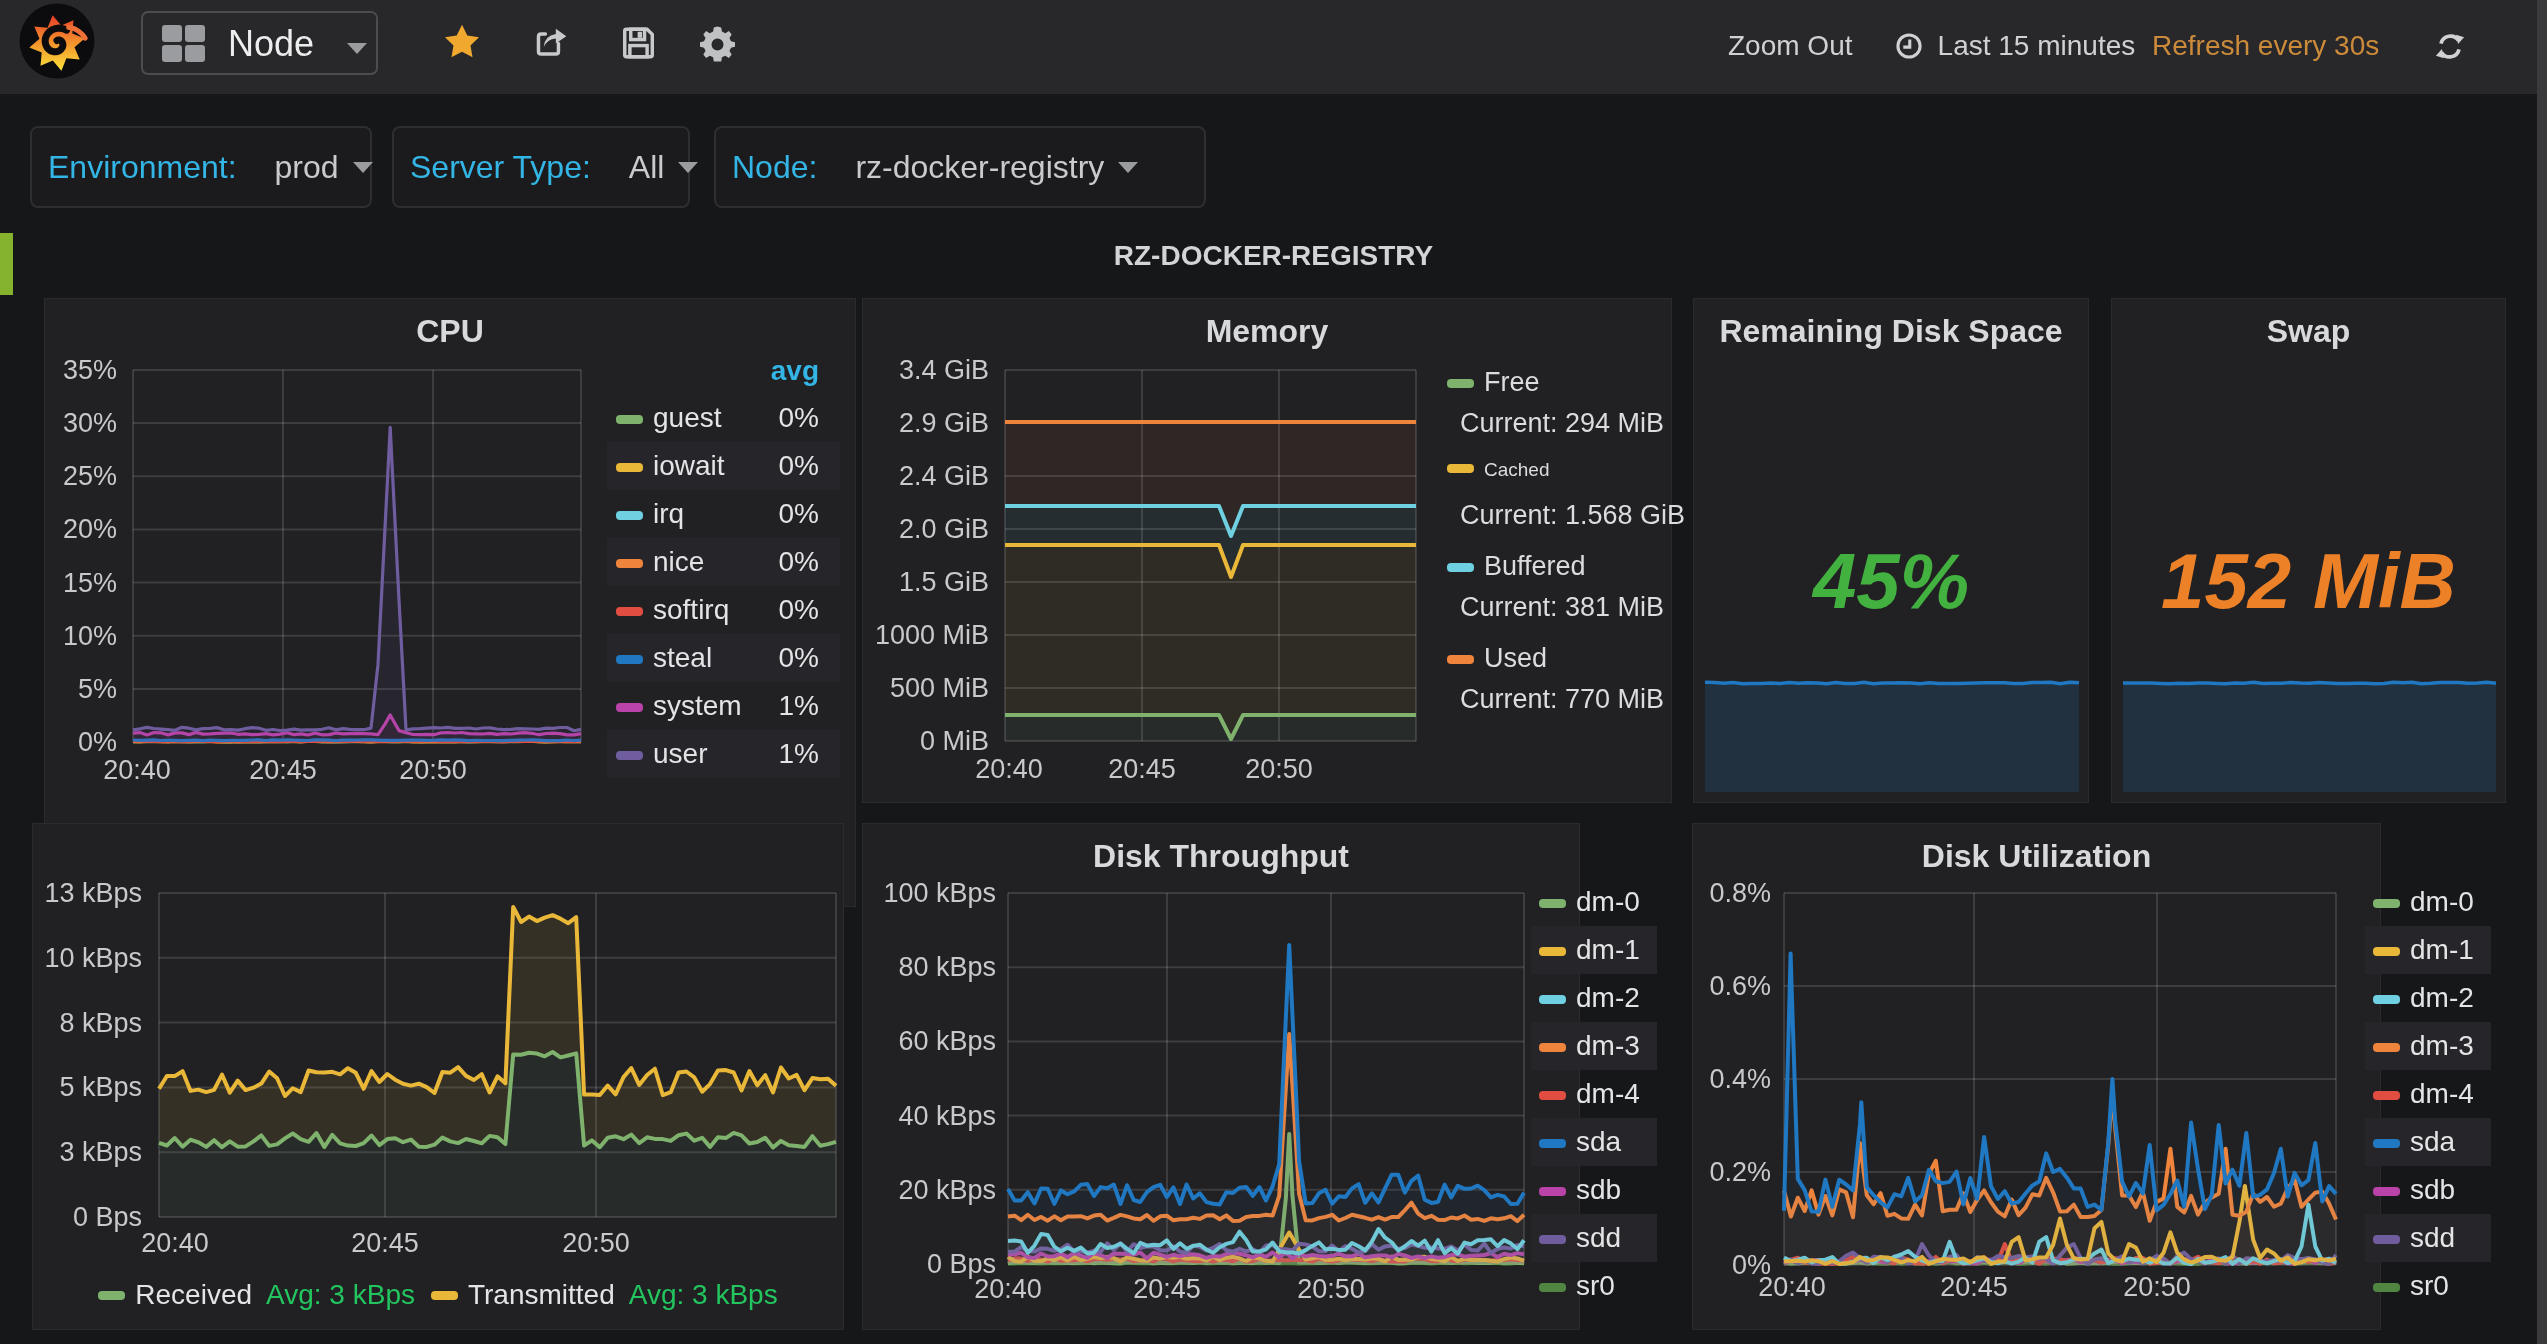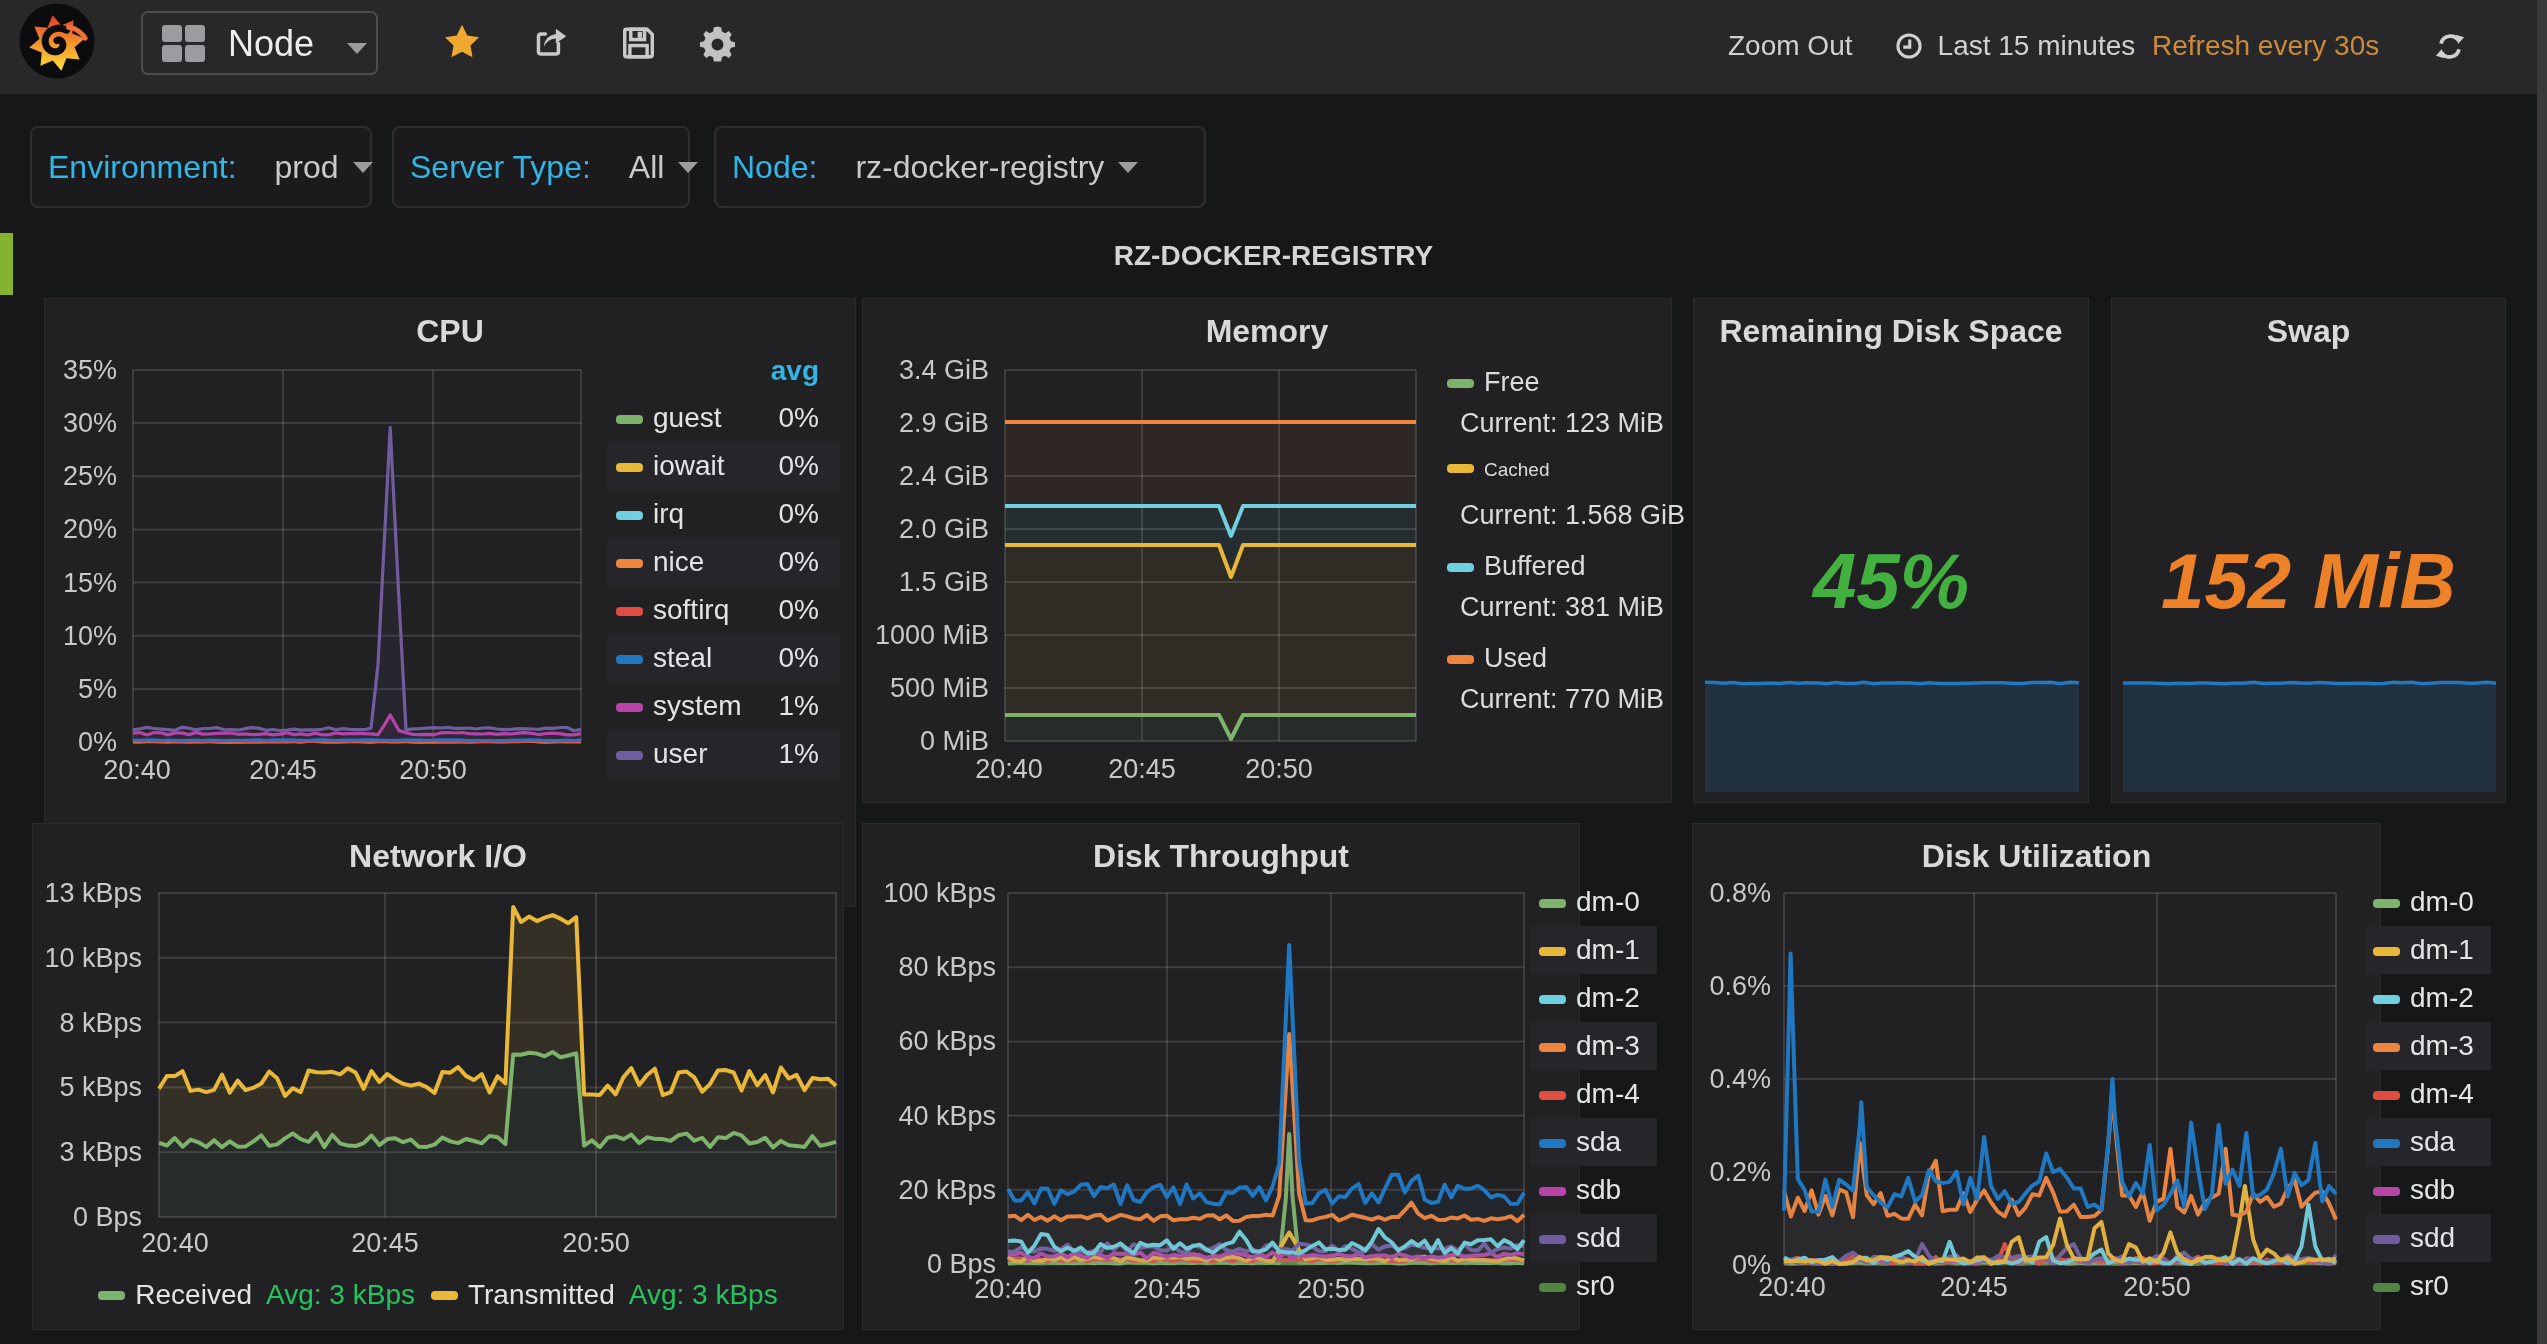--- a/index.html
+++ b/index.html
@@ -185,21 +185,21 @@
       <path d="M142.0,123.0 L553.0,123.0 L553.0,207.0 L380.0,207.0 L368.0,237.0 L356.0,207.0 L142.0,207.0 Z" fill="#EF843C" fill-opacity="0.07" stroke="none"></path>
       <path d="M142.0,207.0 L356.0,207.0 L368.0,237.0 L380.0,207.0 L553.0,207.0 L553.0,246.0 L380.0,246.0 L368.0,278.0 L356.0,246.0 L142.0,246.0 Z" fill="#6ED0E0" fill-opacity="0.07" stroke="none"></path>
       <path d="M142.0,246.0 L356.0,246.0 L368.0,278.0 L380.0,246.0 L553.0,246.0 L553.0,416.0 L380.0,416.0 L368.0,440.0 L356.0,416.0 L142.0,416.0 Z" fill="#EAB839" fill-opacity="0.07" stroke="none"></path>
       <path d="M142.0,416.0 L356.0,416.0 L368.0,440.0 L380.0,416.0 L553.0,416.0 L553.0,442.0 L142.0,442.0 Z" fill="#7EB26D" fill-opacity="0.07" stroke="none"></path>
       <path d="M142.0,123.0 L553.0,123.0" fill="none" stroke="#EF843C" stroke-width="4" stroke-linejoin="round"></path>
       <path d="M142.0,207.0 L356.0,207.0 L368.0,237.0 L380.0,207.0 L553.0,207.0" fill="none" stroke="#6ED0E0" stroke-width="4" stroke-linejoin="round"></path>
       <path d="M142.0,246.0 L356.0,246.0 L368.0,278.0 L380.0,246.0 L553.0,246.0" fill="none" stroke="#EAB839" stroke-width="4" stroke-linejoin="round"></path>
       <path d="M142.0,416.0 L356.0,416.0 L368.0,440.0 L380.0,416.0 L553.0,416.0" fill="none" stroke="#7EB26D" stroke-width="4" stroke-linejoin="round"></path>
     </svg>
   <div style="position:absolute;left:584px;top:68px;white-space:nowrap;"><span class="pill" style="background:#7EB26D;vertical-align:3px"></span><span style="margin-left:10px;color:#dcdcde;font-size:27px;">Free</span></div>
-    <div style="position:absolute;left:597px;top:109px;color:#dcdcde;font-size:27px;white-space:nowrap;">Current: 123 MiB</div>
+    <div style="position:absolute;left:597px;top:109px;color:#dcdcde;font-size:27px;white-space:nowrap;">Current: 294 MiB</div>
     <div style="position:absolute;left:584px;top:160px;white-space:nowrap;"><span class="pill" style="background:#EAB839;vertical-align:3px"></span><span style="margin-left:10px;color:#dcdcde;font-size:19px;">Cached</span></div>
     <div style="position:absolute;left:597px;top:201px;color:#dcdcde;font-size:27px;white-space:nowrap;">Current: 1.568 GiB</div>
     <div style="position:absolute;left:584px;top:252px;white-space:nowrap;"><span class="pill" style="background:#6ED0E0;vertical-align:3px"></span><span style="margin-left:10px;color:#dcdcde;font-size:27px;">Buffered</span></div>
     <div style="position:absolute;left:597px;top:293px;color:#dcdcde;font-size:27px;white-space:nowrap;">Current: 381 MiB</div>
     <div style="position:absolute;left:584px;top:344px;white-space:nowrap;"><span class="pill" style="background:#EF843C;vertical-align:3px"></span><span style="margin-left:10px;color:#dcdcde;font-size:27px;">Used</span></div>
     <div style="position:absolute;left:597px;top:385px;color:#dcdcde;font-size:27px;white-space:nowrap;">Current: 770 MiB</div>
 </div>
 
 <div class="panel" style="left:1693px;top:298px;width:396px;height:505px;">
   <div class="ptitle">Remaining Disk Space</div>
@@ -213,21 +213,20 @@
 <div class="panel" style="left:2111px;top:298px;width:395px;height:505px;">
   <div class="ptitle">Swap</div>
   <div class="bigstat" style="color:#ed8128;">152 MiB</div>
   <svg class="graph" width="393" height="503" viewBox="0 0 393 503">
       <path d="M11.0,383.9 L20.3,384.1 L29.6,384.1 L39.0,384.1 L48.3,384.5 L57.6,384.7 L67.0,384.3 L76.3,384.5 L85.6,384.1 L94.9,384.0 L104.2,384.5 L113.6,384.8 L122.9,384.1 L132.2,384.2 L141.6,383.3 L150.9,384.6 L160.2,384.2 L169.5,384.2 L178.8,383.5 L188.2,384.1 L197.5,384.2 L206.8,383.5 L216.2,383.9 L225.5,384.4 L234.8,384.4 L244.1,384.3 L253.4,384.3 L262.8,384.7 L272.1,384.5 L281.4,383.3 L290.8,383.8 L300.1,383.3 L309.4,384.7 L318.7,384.3 L328.1,383.6 L337.4,383.5 L346.7,383.6 L356.0,384.2 L365.4,384.0 L374.7,383.2 L384.0,384.2 L384.0,493.0 L11.0,493.0 Z" fill="#1F78C1" fill-opacity="0.18" stroke="none"></path>
       <path d="M11.0,383.9 L20.3,384.1 L29.6,384.1 L39.0,384.1 L48.3,384.5 L57.6,384.7 L67.0,384.3 L76.3,384.5 L85.6,384.1 L94.9,384.0 L104.2,384.5 L113.6,384.8 L122.9,384.1 L132.2,384.2 L141.6,383.3 L150.9,384.6 L160.2,384.2 L169.5,384.2 L178.8,383.5 L188.2,384.1 L197.5,384.2 L206.8,383.5 L216.2,383.9 L225.5,384.4 L234.8,384.4 L244.1,384.3 L253.4,384.3 L262.8,384.7 L272.1,384.5 L281.4,383.3 L290.8,383.8 L300.1,383.3 L309.4,384.7 L318.7,384.3 L328.1,383.6 L337.4,383.5 L346.7,383.6 L356.0,384.2 L365.4,384.0 L374.7,383.2 L384.0,384.2" fill="none" stroke="#1F78C1" stroke-width="3.5"></path>
     </svg>
 </div>
 
 <div class="panel" style="left:32px;top:823px;width:812px;height:507px;">
-  <div class="ptitle">Network I/O</div>
   <svg class="graph" width="810" height="505" viewBox="0 0 810 505">
       <line x1="126" y1="69.0" x2="803" y2="69.0" stroke="rgba(255,255,255,0.13)" stroke-width="2"></line>
       <line x1="126" y1="133.8" x2="803" y2="133.8" stroke="rgba(255,255,255,0.13)" stroke-width="2"></line>
       <line x1="126" y1="198.6" x2="803" y2="198.6" stroke="rgba(255,255,255,0.13)" stroke-width="2"></line>
       <line x1="126" y1="263.4" x2="803" y2="263.4" stroke="rgba(255,255,255,0.13)" stroke-width="2"></line>
       <line x1="126" y1="328.2" x2="803" y2="328.2" stroke="rgba(255,255,255,0.13)" stroke-width="2"></line>
       <line x1="126" y1="393.0" x2="803" y2="393.0" stroke="rgba(255,255,255,0.13)" stroke-width="2"></line>
       <line x1="126.0" y1="69" x2="126.0" y2="393" stroke="rgba(255,255,255,0.13)" stroke-width="2"></line>
       <line x1="352.0" y1="69" x2="352.0" y2="393" stroke="rgba(255,255,255,0.13)" stroke-width="2"></line>
       <line x1="563.0" y1="69" x2="563.0" y2="393" stroke="rgba(255,255,255,0.13)" stroke-width="2"></line>

